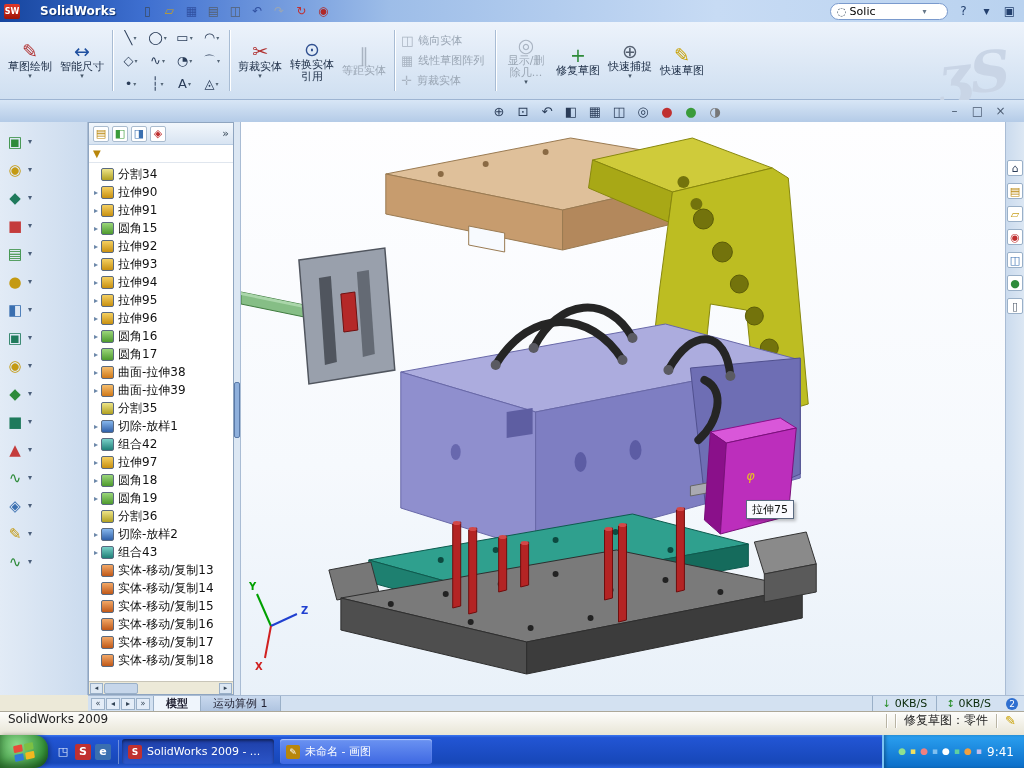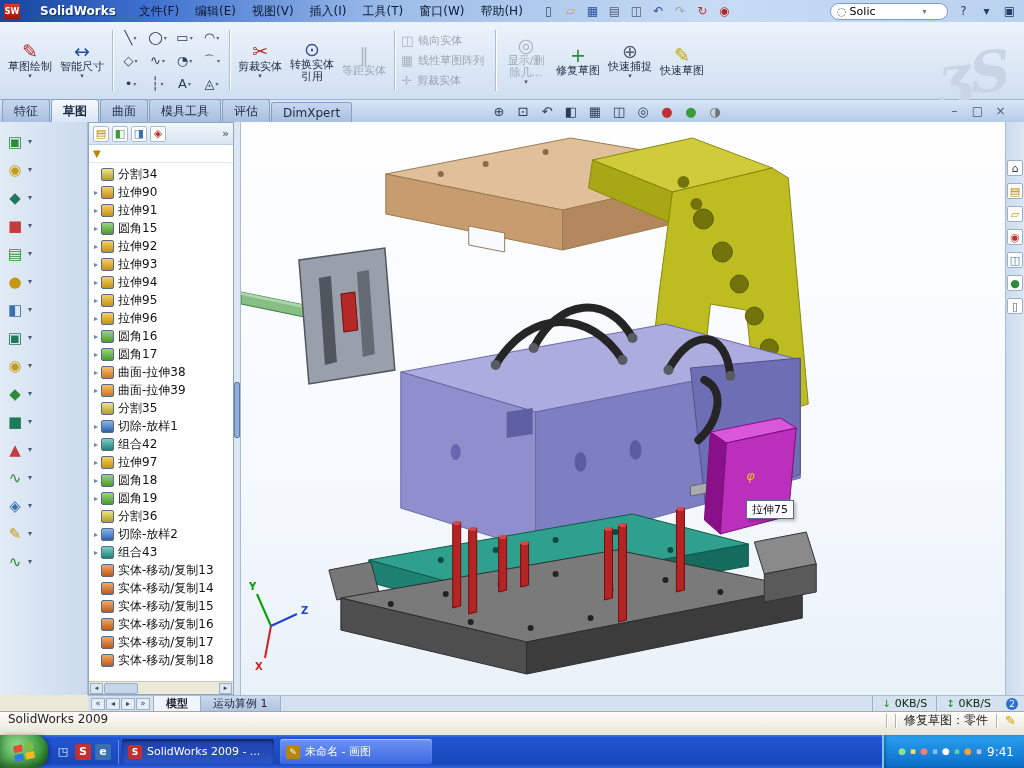--- a/index.html
+++ b/index.html
@@ -123,30 +123,20 @@
     background:linear-gradient(#2BA0F0 0%,#0E72CC 90%);border-left:2px solid #7CC4F4;box-shadow:inset 2px 0 3px rgba(0,0,0,.25)}
   .tricon{font-size:9px;line-height:9px}
   .clock{font-size:12px;}
 </style>
 </head>
 <body>
 
 <div class="titlebar">
   <div class="sw-logo">SW</div>
   <div class="app-title">SolidWorks</div>
-  <div style="display:flex">
-
-  <div class="menu">文件(F)</div>
-      <div class="menu">编辑(E)</div>
-      <div class="menu">视图(V)</div>
-      <div class="menu">插入(I)</div>
-      <div class="menu">工具(T)</div>
-      <div class="menu">窗口(W)</div>
-      <div class="menu">帮助(H)</div>
-    </div>
   <div style="display:flex;gap:1px;margin-left:6px">
 
   <div class="qicon" style="color: rgb(58, 74, 96);">▯</div>
       <div class="qicon" style="color: rgb(200, 160, 32);">▱</div>
       <div class="qicon" style="color: rgb(48, 80, 160);">▦</div>
       <div class="qicon" style="color: rgb(85, 96, 112);">▤</div>
       <div class="qicon" style="color: rgb(85, 96, 112);">◫</div>
       <div class="qicon" style="color: rgb(48, 80, 160);">↶</div>
       <div class="qicon" style="color: rgb(154, 166, 180);">↷</div>
       <div class="qicon" style="color: rgb(192, 48, 48);">↻</div>
@@ -295,29 +285,20 @@
       <div class="cmbtn" data-state="enabled">
         <span class="glyph" style="color: rgb(200, 160, 0);">✎</span>
         <span>快速草图</span>
         <span class="arr"></span>
       </div>
     </div>
   <div class="watermark">ʒS</div>
 </div>
 
 <div class="tabrow">
-  <div style="display:flex;align-items:flex-end">
-
-  <div class="cmtab" data-state="">特征</div>
-      <div class="cmtab" data-state="active">草图</div>
-      <div class="cmtab" data-state="">曲面</div>
-      <div class="cmtab" data-state="">模具工具</div>
-      <div class="cmtab" data-state="">评估</div>
-      <div class="cmtab" data-state="">DimXpert</div>
-    </div>
   <div class="hud">
 
   <div class="hudicon" style="color: rgb(42, 60, 88);">⊕</div>
       <div class="hudicon" style="color: rgb(42, 60, 88);">⊡</div>
       <div class="hudicon" style="color: rgb(42, 60, 88);">↶</div>
       <div class="hudicon" style="color: rgb(42, 60, 88);">◧</div>
       <div class="hudicon" style="color: rgb(42, 60, 88);">▦</div>
       <div class="hudicon" style="color: rgb(42, 60, 88);">◫</div>
       <div class="hudicon" style="color: rgb(42, 60, 88);">◎</div>
       <div class="hudicon" style="color: rgb(192, 48, 48);">●</div>

